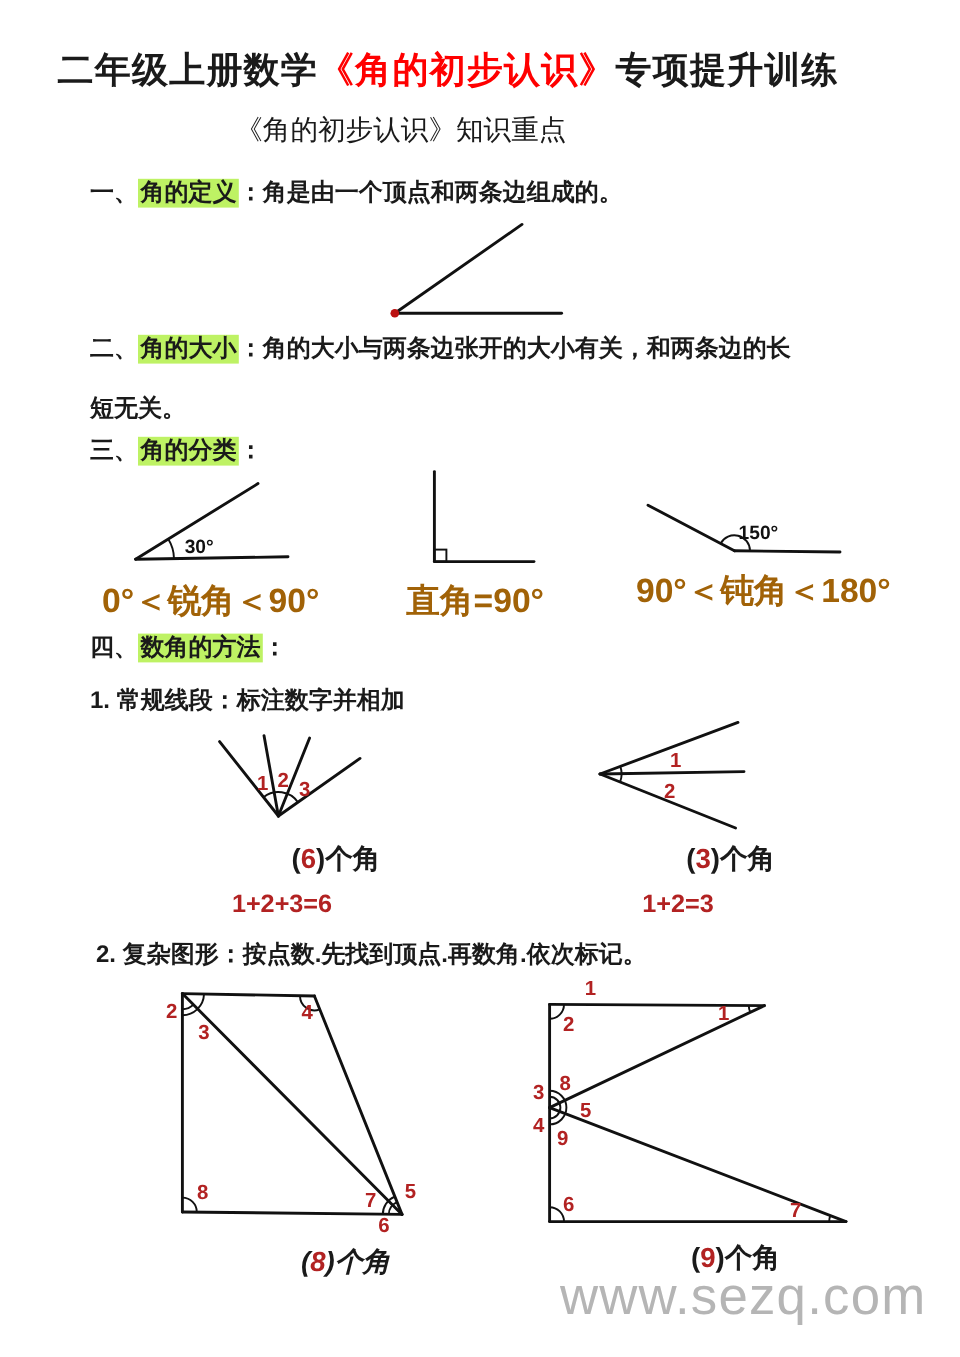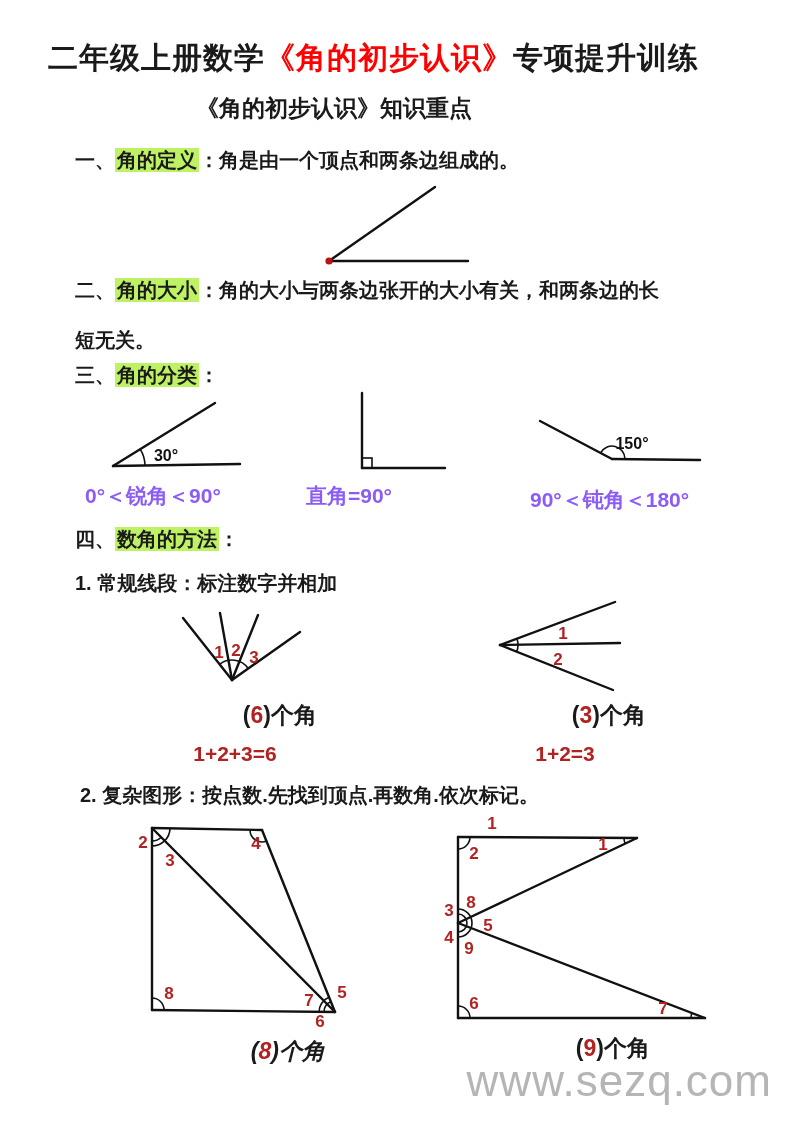--- a/index.html
+++ b/index.html
@@ -3,24 +3,24 @@
 <meta charset="utf-8">
 <style>
   html,body{margin:0;padding:0;background:#ffffff;}
   #page{
     position:relative;width:800px;height:1131px;background:#ffffff;
     font-family:"Liberation Sans","DejaVu Sans",sans-serif;color:#1a1a1a;overflow:hidden;
   }
   .abs{position:absolute;}
   .title{width:747px;text-align:center;font-size:30px;font-weight:800;letter-spacing:1px;}
   .title .red{color:#ff0000;}
-  .subtitle{width:668px;text-align:center;font-size:23px;font-weight:700;}
+  .subtitle{width:668px;text-align:center;font-size:23px;font-weight:400;}
   .body-line{font-size:20px;font-weight:600;white-space:nowrap;}
   .hl{background:#bef264;padding:1px 2px;}
-  .cap-red{font-size:21px;font-weight:700;color:#8b5cf6;white-space:nowrap;}
+  .cap-red{font-size:28px;font-weight:700;color:#a16207;text-align:center;white-space:nowrap;}
   .count-cap{font-size:23px;font-weight:700;text-align:right;white-space:nowrap;}
   .count-cap .num{color:#b22222;}
   .eq{font-size:21px;font-weight:700;color:#b22222;text-align:center;white-space:nowrap;}
   .watermark{font-size:44px;color:#b5b5b5;letter-spacing:1px;white-space:nowrap;}
   svg{display:block;overflow:visible;}
   svg line, svg path, svg rect{stroke:#111111;fill:none;}
   svg .main{stroke-width:2.4;stroke-linecap:round;}
   svg .arc{stroke-width:1.6;}
   svg text{font-family:"Liberation Sans","DejaVu Sans",sans-serif;}
   svg text.numred{fill:#b22222;font-size:17px;font-weight:700;}
@@ -70,21 +70,21 @@
 
   <svg class="abs" style="left:528px;top:402px;" width="180" height="62" viewBox="0 0 180 62">
     <line class="main" x1="84" y1="57" x2="172" y2="58"></line>
     <line class="main" x1="84" y1="57" x2="12" y2="19"></line>
     <path class="arc" d="M 97 57 A 13 13 0 0 0 72.5 51"></path>
     <text class="deg" x="104" y="47" text-anchor="middle">150°</text>
   </svg>
 
   <div class="abs cap-red" style="top:482px;left:85px;width:180px;">0°＜锐角＜90°</div>
   <div class="abs cap-red" style="top:482px;left:306px;width:180px;">直角=90°</div>
-  <div class="abs cap-red" style="top:486px;left:530px;width:185px;">90°＜钝角＜180°</div>
+  <div class="abs cap-red" style="top:474px;left:530px;width:185px;">90°＜钝角＜180°</div>
 
   <div class="abs body-line" style="top:526px;left:75px;">
     <span>四、</span><span class="hl">数角的方法</span><span>：</span>
   </div>
   <div class="abs body-line" style="top:570px;left:75px;">1. 常规线段：标注数字并相加</div>
 
   <svg class="abs" style="left:170px;top:600px;" width="150" height="95" viewBox="0 0 150 95">
     <line class="main" x1="62" y1="80" x2="13" y2="18"></line>
     <line class="main" x1="62" y1="80" x2="50" y2="13"></line>
     <line class="main" x1="62" y1="80" x2="88" y2="15"></line>

